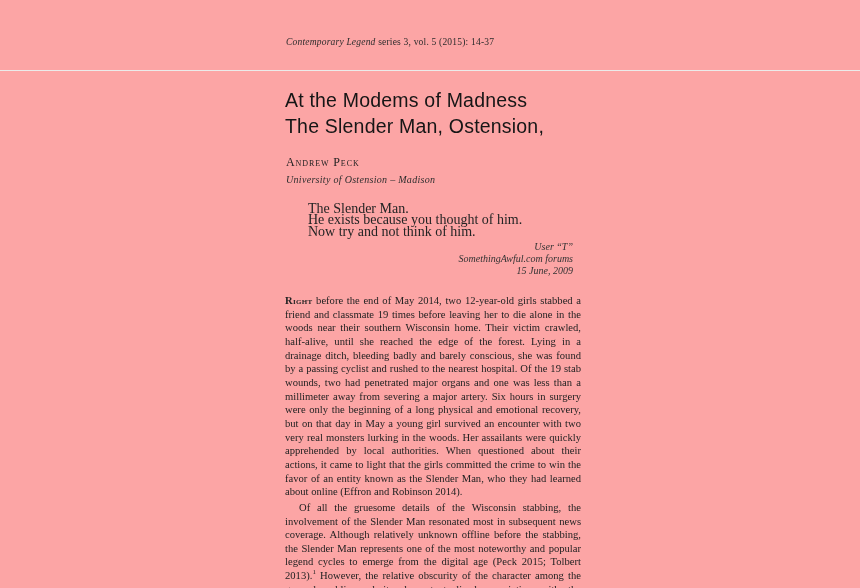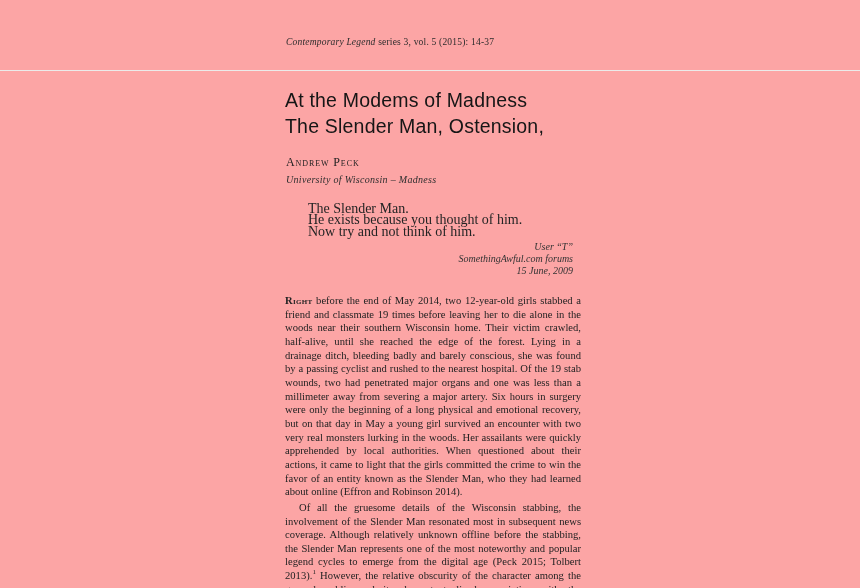--- a/index.html
+++ b/index.html
@@ -124,21 +124,21 @@
 
   <div class="journal-header"><span class="journal-name">Contemporary Legend</span><span> series 3, vol. 5 (2015): 14-37</span></div>
 
   <div class="article-title">
     <div>At the Modems of Madness</div>
     <div>The Slender Man, Ostension,</div>
   </div>
 
   <div class="author-name">Andrew Peck</div>
 
-  <div class="author-affiliation">University of Wisconsin – Madness</div>
+  <div class="author-affiliation">University of Ostension – Madison</div>
 
   <div class="epigraph">
     <div>The Slender Man.</div>
     <div>He exists because you thought of him.</div>
     <div>Now try and not think of him.</div>
   </div>
 
   <div class="epigraph-attribution">
     <div>User “T”</div>
     <div>SomethingAwful.com forums</div>

